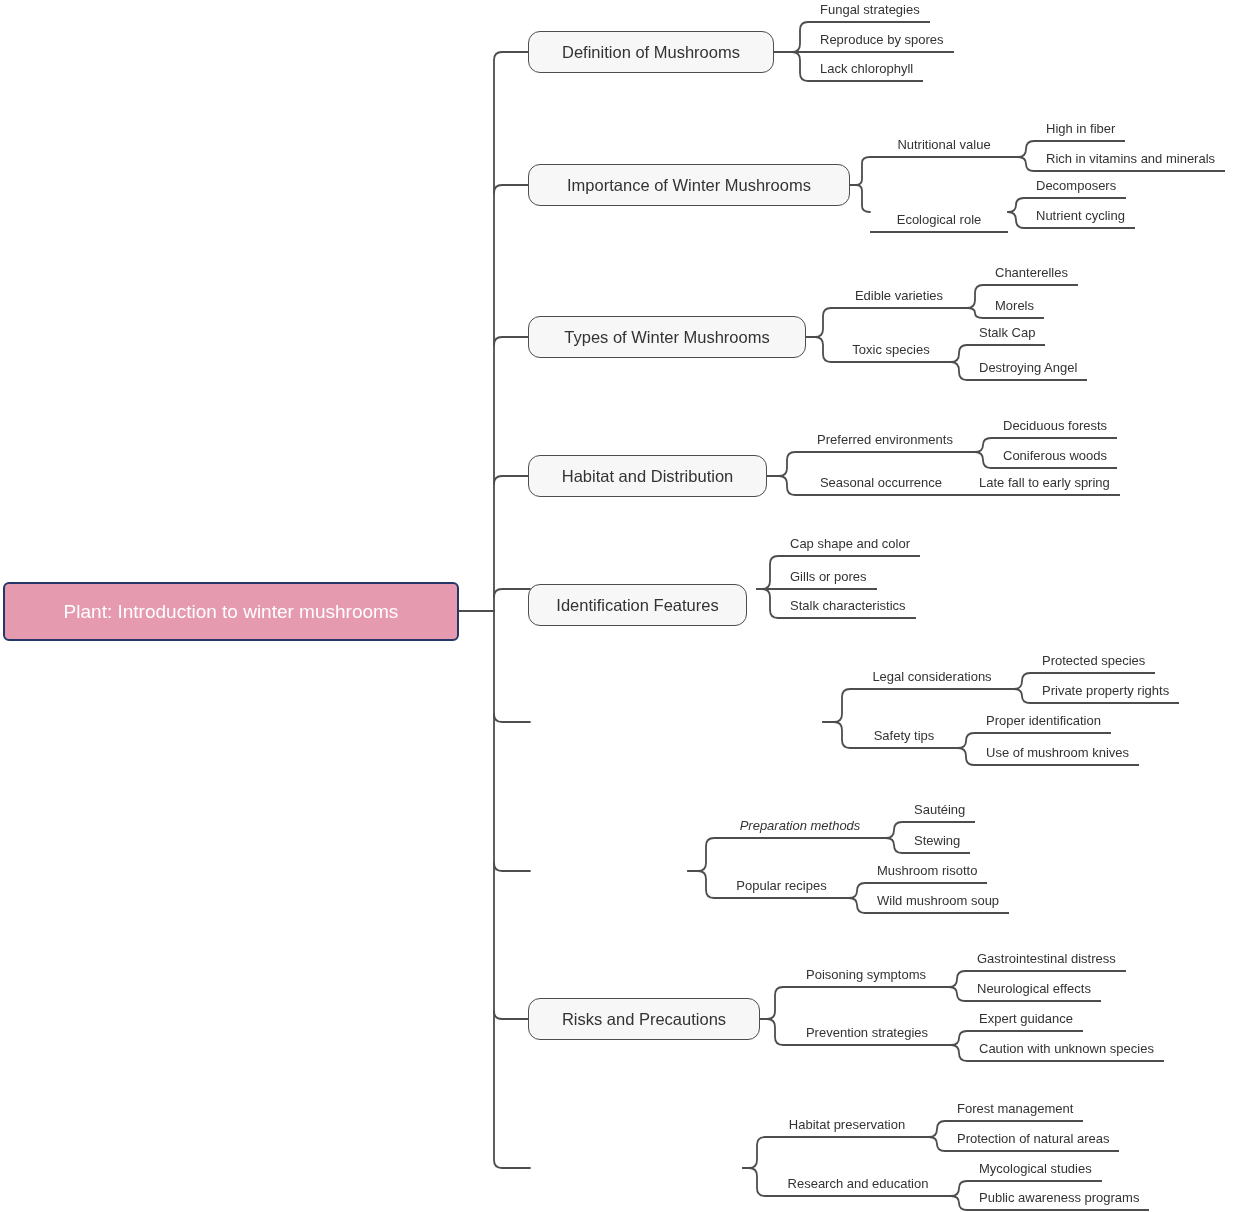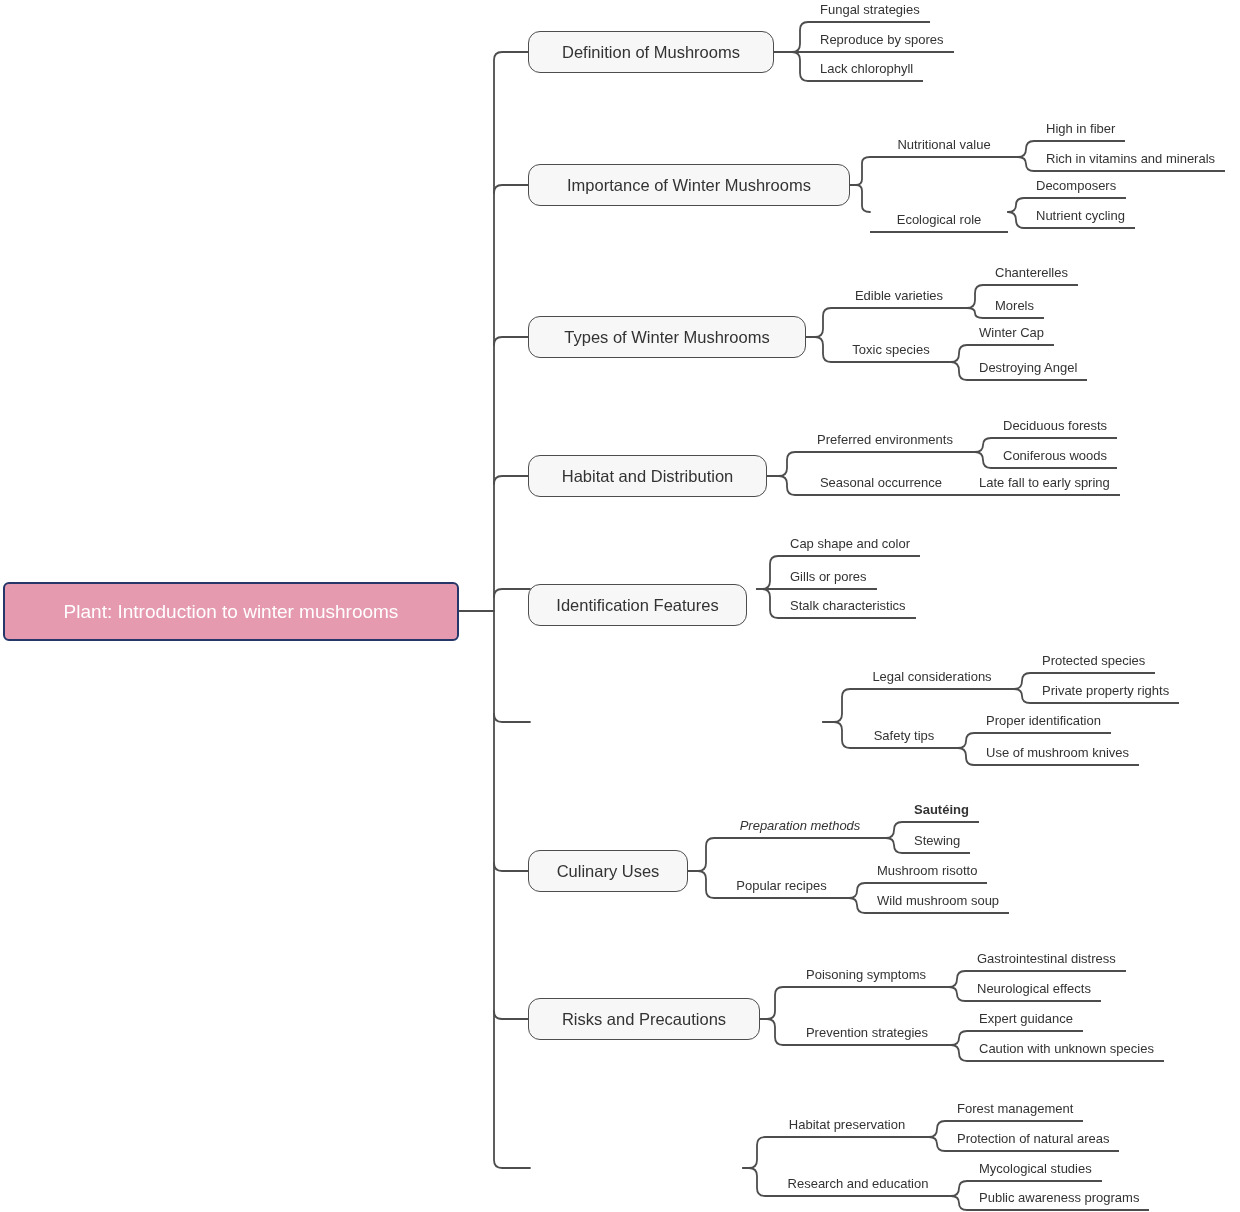--- a/index.html
+++ b/index.html
@@ -118,21 +118,21 @@
   <div class="leaf" style="left:1034px;top:149px;">Rich in vitamins and minerals</div>
   <div class="mid" style="left:870px;top:190px;width:138px;margin-top:20px;">Ecological role</div>
   <div class="leaf" style="left:1024px;top:176px;">Decomposers</div>
   <div class="leaf" style="left:1024px;top:206px;">Nutrient cycling</div>
 
   <div class="topic" style="left:528px;top:316px;width:278px;">Types of Winter Mushrooms</div>
   <div class="mid" style="left:831px;top:286px;width:136px;">Edible varieties</div>
   <div class="leaf" style="left:983px;top:263px;">Chanterelles</div>
   <div class="leaf" style="left:983px;top:296px;">Morels</div>
   <div class="mid" style="left:831px;top:340px;width:120px;">Toxic species</div>
-  <div class="leaf" style="left:967px;top:323px;">Winter Cap</div>
+  <div class="leaf" style="left:967px;top:323px;">Stalk Cap</div>
   <div class="leaf" style="left:967px;top:358px;">Destroying Angel</div>
 
   <div class="topic" style="left:528px;top:455px;width:239px;">Habitat and Distribution</div>
   <div class="mid" style="left:795px;top:430px;width:180px;">Preferred environments</div>
   <div class="leaf" style="left:991px;top:416px;">Deciduous forests</div>
   <div class="leaf" style="left:991px;top:446px;">Coniferous woods</div>
   <div class="mid" style="left:795px;top:473px;width:172px;">Seasonal occurrence</div>
   <div class="leaf" style="left:967px;top:473px;">Late fall to early spring</div>
 
   <div class="topic" style="left:528px;top:584px;width:219px;">Identification Features</div>
@@ -140,23 +140,22 @@
   <div class="leaf" style="left:778px;top:567px;">Gills or pores</div>
   <div class="leaf" style="left:778px;top:596px;">Stalk characteristics</div>
 
   <div class="mid" style="left:850px;top:667px;width:164px;">Legal considerations</div>
   <div class="leaf" style="left:1030px;top:651px;">Protected species</div>
   <div class="leaf" style="left:1030px;top:681px;">Private property rights</div>
   <div class="mid" style="left:850px;top:726px;width:108px;">Safety tips</div>
   <div class="leaf" style="left:974px;top:711px;">Proper identification</div>
   <div class="leaf" style="left:974px;top:743px;">Use of mushroom knives</div>
 
-  <div class="topic" style="left:528px;top:850px;width:160px;">Culinary Uses</div>
   <div class="mid" style="left:714px;top:816px;width:172px;font-style:italic;">Preparation methods</div>
-  <div class="leaf" style="left:902px;top:800px;font-weight:bold;">Sautéing</div>
+  <div class="leaf" style="left:902px;top:800px;">Sautéing</div>
   <div class="leaf" style="left:902px;top:831px;">Stewing</div>
   <div class="mid" style="left:714px;top:876px;width:135px;">Popular recipes</div>
   <div class="leaf" style="left:865px;top:861px;">Mushroom risotto</div>
   <div class="leaf" style="left:865px;top:891px;">Wild mushroom soup</div>
 
   <div class="topic" style="left:528px;top:998px;width:232px;">Risks and Precautions</div>
   <div class="mid" style="left:783px;top:965px;width:166px;">Poisoning symptoms</div>
   <div class="leaf" style="left:965px;top:949px;">Gastrointestinal distress</div>
   <div class="leaf" style="left:965px;top:979px;">Neurological effects</div>
   <div class="mid" style="left:783px;top:1023px;width:168px;">Prevention strategies</div>

